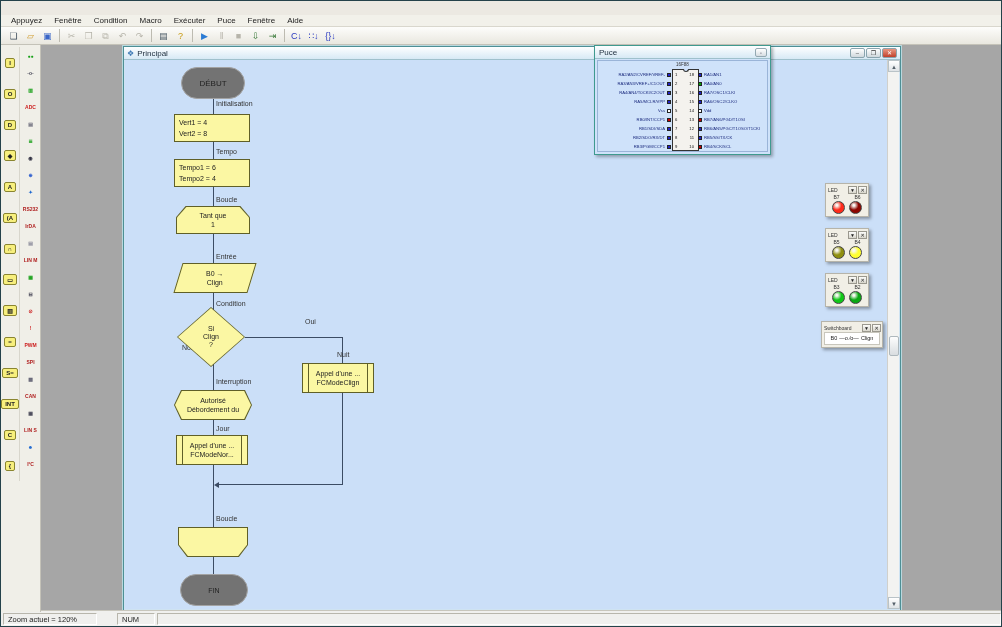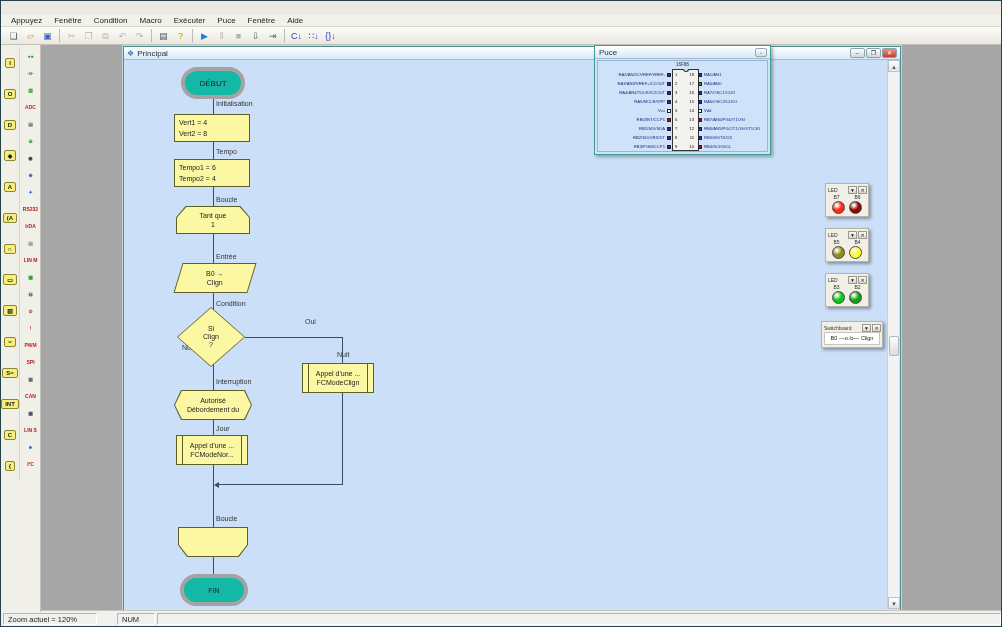--- a/index.html
+++ b/index.html
@@ -53,21 +53,21 @@
   .canvas { position:absolute; left:1px; top:13px; right:13px; bottom:1px; background:#cbdff8; overflow:hidden; }
   .vscroll { position:absolute; right:1px; top:13px; width:12px; bottom:1px; background:#f3f3f1; border-left:1px solid #d0d0cc; }
   .sarrow { position:absolute; left:0; width:12px; height:12px; font-size:6px; text-align:center; line-height:12px; color:#55606a;
     background:linear-gradient(#ffffff,#dfe3e6); border:1px solid #b9c3c8; }
   .sthumb { position:absolute; left:1px; top:276px; width:10px; height:20px; background:linear-gradient(#fdfdfd,#d9dde0); border:1px solid #aeb8bd; border-radius:2px; }
 
   
   .fl-label { position:absolute; font-size:7px; color:#333; white-space:nowrap; }
   .vline,.hline { position:absolute; background:#3c4c64; }
   .node { position:absolute; font-size:7px; color:#222; text-align:center; }
-  .n-term { background:#14b8a6; border:4px solid #a3a3a3; border-radius:16px; display:flex; align-items:center; justify-content:center; }
+  .n-term { background:#737373; border:1px solid #a3a3a3; border-radius:16px; display:flex; align-items:center; justify-content:center; }
   .n-box { background:#fbf7a3; border:1px solid #5f5f28; text-align:left; padding:2px 0 0 4px; line-height:11px; }
   .clipshape { position:absolute; }
   .clipshape .outer { position:absolute; inset:0; background:#5f5f28; }
   .clipshape .inner { position:absolute; inset:1px; background:#fbf7a3; display:flex; flex-direction:column; align-items:center; justify-content:center; font-size:7px; line-height:9px; color:#222; }
   .cp-while .outer,.cp-while .inner { clip-path:polygon(13% 0,87% 0,100% 40%,100% 100%,0 100%,0 40%); }
   .cp-loopend .outer,.cp-loopend .inner { clip-path:polygon(0 0,100% 0,100% 60%,87% 100%,13% 100%,0 60%); }
   .cp-diamond .outer,.cp-diamond .inner { clip-path:polygon(50% 0,100% 50%,50% 100%,0 50%); }
   .cp-hex .outer,.cp-hex .inner { clip-path:polygon(9% 0,91% 0,100% 50%,91% 100%,9% 100%,0 50%); }
   .n-para { background:#fbf7a3; border:1px solid #5f5f28; transform:skewX(-17deg); display:flex; align-items:center; justify-content:center; }
   .n-para .ptxt { transform:skewX(17deg); line-height:9px; }

